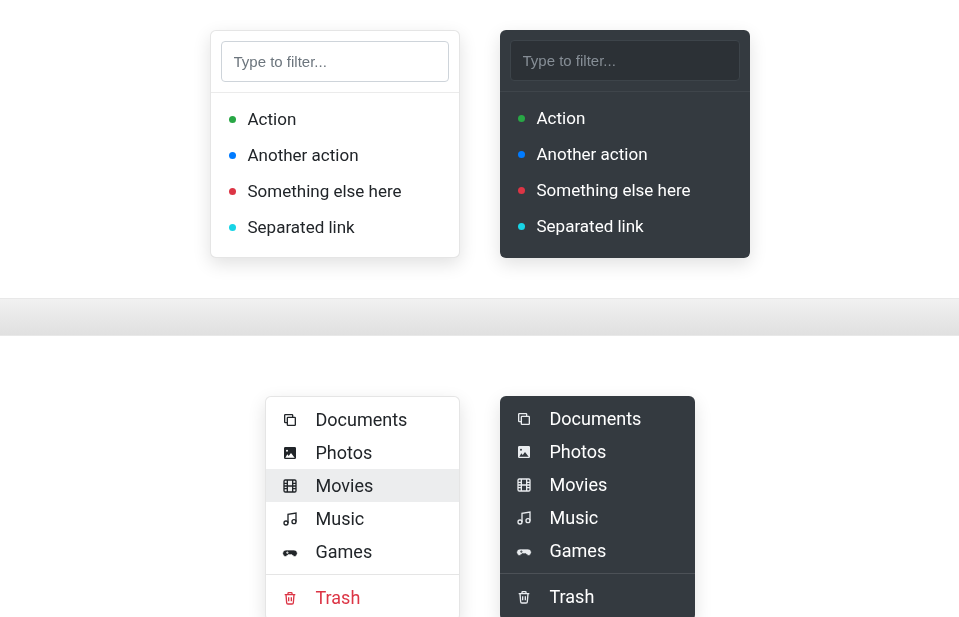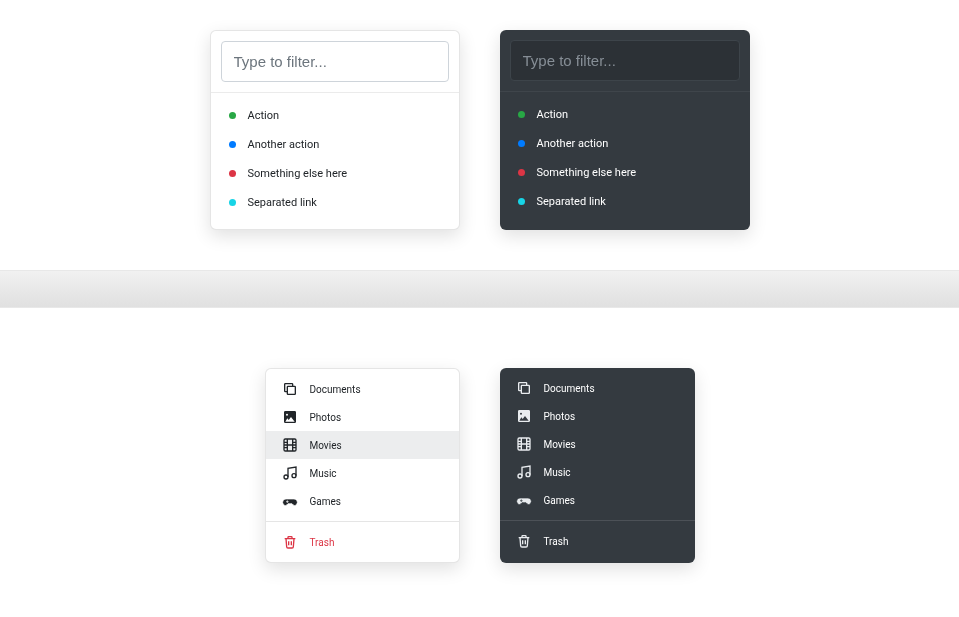--- a/index.html
+++ b/index.html
@@ -59,21 +59,21 @@
     }
     .dark .filter-input::placeholder { color: #868e96; }
 
     .menu-body { padding: 8px 0 12px 0; }
     .menu-item {
       display: flex;
       align-items: center;
       gap: 12px;
       padding: 8px 18px;
       cursor: pointer;
-      font-size: 11px;
+      font-size: 17px;
     }
 
     .dot {
       width: 7px; height: 7px; border-radius: 50%;
       flex-shrink: 0;
     }
 
     
     .icon-menu {
       width: 195px;
@@ -85,24 +85,24 @@
       overflow: hidden;
     }
     .icon-menu.dark {
       background: #343a40;
       color: #fff;
       border: none;
     }
     .icon-item {
       display: flex;
       align-items: center;
-      gap: 12px;
+      gap: 18px;
       padding: 6px 16px;
       cursor: pointer;
-      font-size: 10px;
+      font-size: 18px;
     }
     .icon-item.active { background: #ecedee; }
     .icon-item.danger { color: #dc3545; }
     .icon-item.danger svg { stroke: #dc3545; fill: none; }
     .menu-sep {
       height: 1px;
       background: rgba(0,0,0,0.1);
       margin: 6px 0;
     }
     .dark .menu-sep { background: rgba(255,255,255,0.12); }

